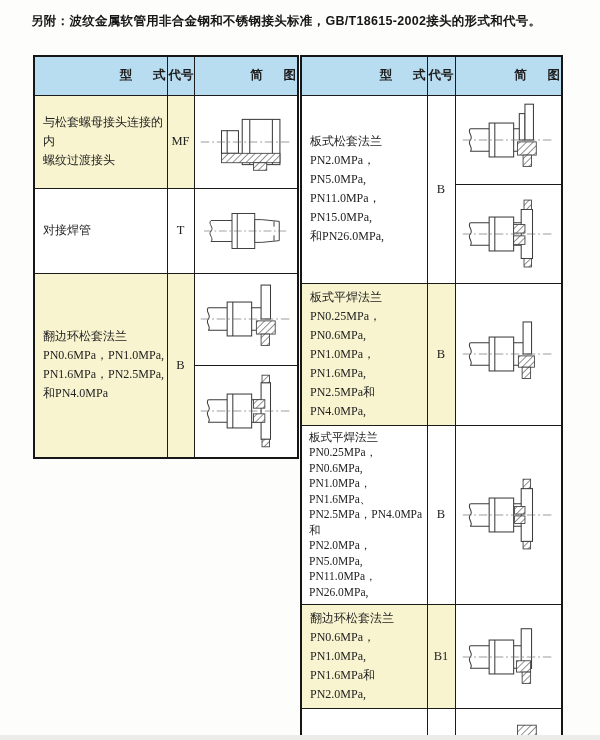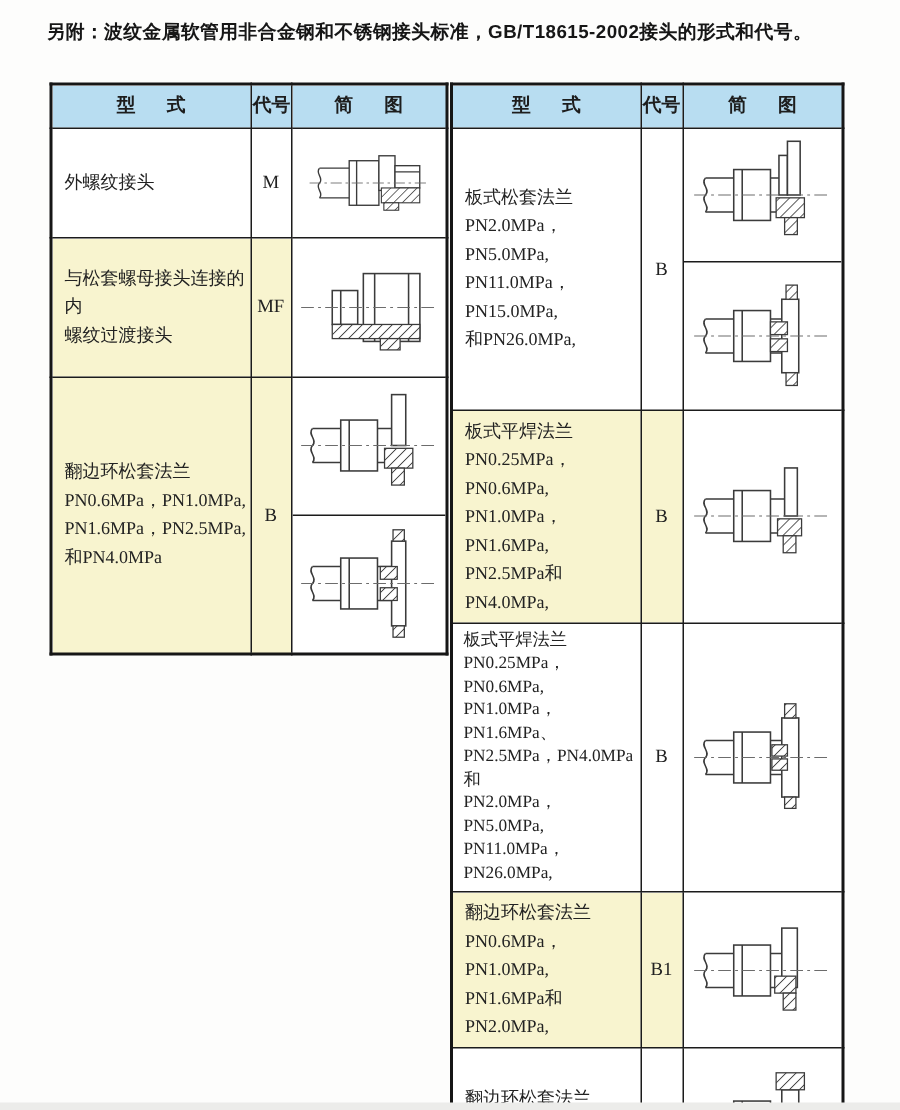--- a/index.html
+++ b/index.html
@@ -15,23 +15,23 @@
     font-size:12.5px;font-weight:700;color:#161616;letter-spacing:.3px;
   }
   table.jt{
     position:absolute;top:55px;border-collapse:collapse;table-layout:fixed;
     border:2px solid #161616;background:#fff;
   }
   #left-table{left:33px;width:264px}
   #right-table{left:300px;width:261px}
   .jt th,.jt td{border:1px solid #1b1b1b;box-sizing:border-box;overflow:hidden}
   .jt th{
-    background:#b8ddf1;height:29px;
+    background:#b8ddf1;height:39px;
     font-size:12.5px;font-weight:700;color:#1d1d1d;
-    text-align:center;white-space:pre;
+    text-align:right;white-space:pre;
   }
   td.lbl{
     font-family:"Liberation Serif",serif;
     font-size:12px;line-height:19px;
     padding:4px 2px 4px 8px;
     white-space:pre-line;color:#222;vertical-align:middle;
     background:#fff;
   }
   td.lbl.tight{font-size:11.5px;line-height:15.5px;padding-left:7px}
   td.code{
@@ -70,50 +70,47 @@
       <col style="width:104px">
     </colgroup>
   <thead>
     <tr>
       <th>型      式</th>
       <th>代号</th>
       <th>简      图</th>
     </tr>
   </thead>
   <tbody>
-    <tr style="height:73px">
-      <td class="lbl">外螺纹接头</td>
-      <td class="code">M</td>
-      <td class="diag">
-        <svg class="dg" width="98" height="66" viewBox="0 0 104 80">
-          <path class="ln" d="M12 28 H36 M12 52 H36"></path>
-            <path class="ln" d="M12 28 c-4 4 4 8 0 12 c-4 4 4 8 0 12"></path>
-          <rect class="bd" x="36" y="22" width="24" height="36"></rect>
-            <path class="ln" d="M42 22 V58"></path>
-          <rect class="bd" x="60" y="18" width="13" height="28"></rect>
-          <rect class="bd" x="73" y="26" width="20" height="18"></rect>
-            <path class="ln" d="M73 31 H93"></path>
-          <rect class="ht" x="62" y="44" width="31" height="12"></rect>
-            <rect class="ht" x="64" y="56" width="12" height="6"></rect>
-          <path class="cl" d="M4 40 H100"></path>
-        </svg>
-      </td>
-    </tr>
     <tr style="height:93px" class="hl">
       <td class="lbl">与松套螺母接头连接的内
 螺纹过渡接头</td>
       <td class="code">MF</td>
       <td class="diag">
         <svg class="dg" width="98" height="76" viewBox="0 0 104 80">
           <rect class="bd" x="26" y="28" width="18" height="24"></rect>
             <path class="ln" d="M32 28 V52"></path>
           <rect class="bd" x="48" y="16" width="40" height="48"></rect>
             <path class="ln" d="M56 16 V64 M80 16 V64"></path>
           <rect class="ht" x="26" y="52" width="62" height="10"></rect>
             <rect class="ht" x="60" y="62" width="14" height="8"></rect>
+          <path class="cl" d="M4 40 H100"></path>
+        </svg>
+      </td>
+    </tr>
+    <tr style="height:85px">
+      <td class="lbl">对接焊管</td>
+      <td class="code">T</td>
+      <td class="diag">
+        <svg class="dg" width="98" height="70" viewBox="0 0 104 80">
+          <path class="ln" d="M12 28 H36 M12 52 H36"></path>
+            <path class="ln" d="M12 28 c-4 4 4 8 0 12 c-4 4 4 8 0 12"></path>
+          <rect class="bd" x="36" y="20" width="26" height="40"></rect>
+            <path class="ln" d="M42 20 V60"></path>
+          <polygon class="bd" points="62,27 70,27 90,29 90,51 70,53 62,53"></polygon>
+          <path class="ln" d="M84 29 V35 M84 45 V51"></path>
           <path class="cl" d="M4 40 H100"></path>
         </svg>
       </td>
     </tr>
     <tr style="height:183px" class="hl">
       <td class="lbl">翻边环松套法兰
 PN0.6MPa，PN1.0MPa,
 PN1.6MPa，PN2.5MPa,
 和PN4.0MPa</td>
       <td class="code">B</td>

